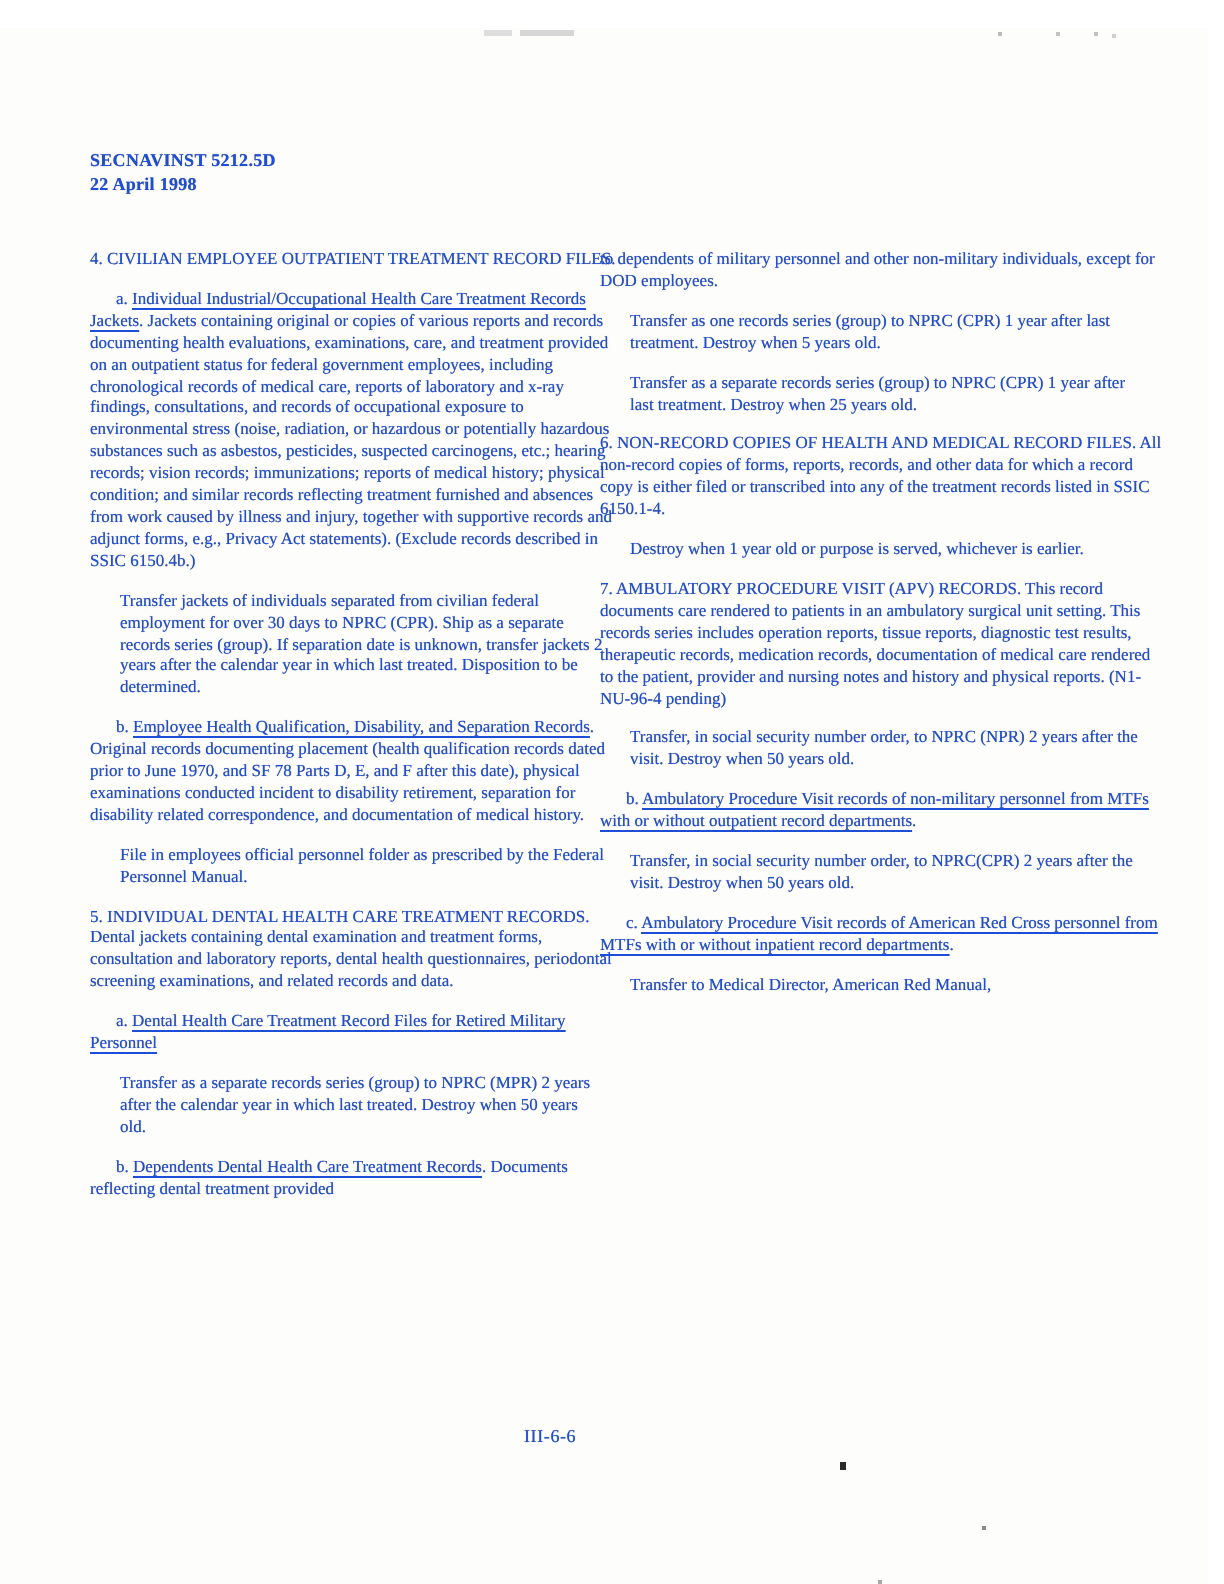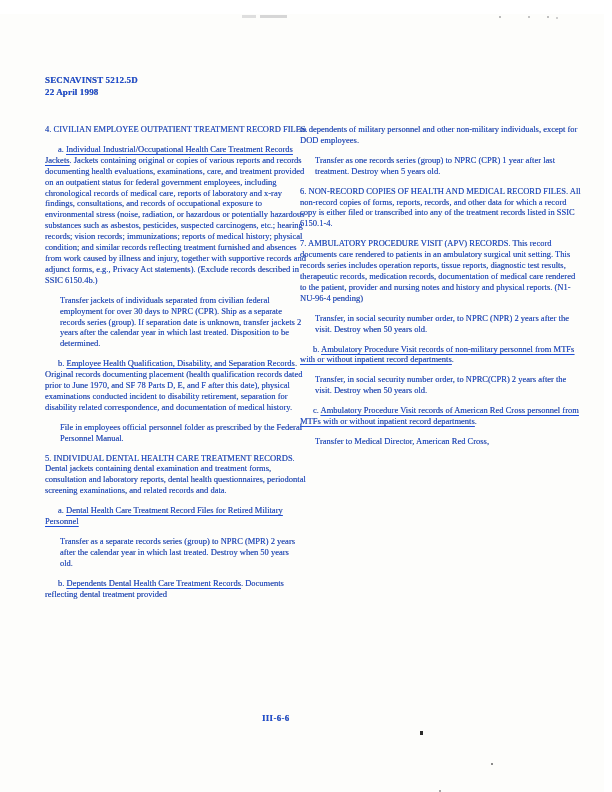--- a/index.html
+++ b/index.html
@@ -18,21 +18,21 @@
   }
   .col { position:absolute; top:110px; }
   .col-left  { left:45px;  width:263px; }
   .col-right { left:300px; width:281px; }
   .block { font-size:8.5px; line-height:10.9px; margin-bottom:9px; text-align:left; }
   .block.fli { text-indent:13px; }
   .block.indent { margin-left:15px; margin-right:5px; }
   .u { text-decoration:underline; text-underline-offset:1.5px; }
   .footer {
     position:absolute; left:262px; top:699px;
-    font-size:9px; font-weight:bold; letter-spacing:0.3px;
+    font-size:9px; font-weight:normal; letter-spacing:0.3px;
   }
   .speck { position:absolute; }
 </style>
 </head>
 <body>
 
 <div class="page">
 
   <div class="header">
     <div>SECNAVINST 5212.5D</div>
@@ -47,27 +47,29 @@
       <div class="block indent"><span>File in employees official personnel folder as prescribed by the Federal Personnel Manual.</span></div>
       <div class="block para"><span>5.  INDIVIDUAL DENTAL HEALTH CARE TREATMENT RECORDS.  Dental jackets containing dental examination and treatment forms, consultation and laboratory reports, dental health questionnaires, periodontal screening examinations, and related records and data.</span></div>
       <div class="block para fli"><span>a. </span><span class="u">Dental Health Care Treatment Record Files for Retired Military Personnel</span></div>
       <div class="block indent"><span>Transfer as a separate records series (group) to NPRC (MPR) 2 years after the calendar year in which last treated. Destroy when 50 years old.</span></div>
       <div class="block para fli"><span>b. </span><span class="u">Dependents Dental Health Care Treatment Records</span><span>. Documents reflecting dental treatment provided</span></div>
     </div>
 
   <div class="col col-right">
       <div class="block para"><span>to dependents of military personnel and other non-military individuals, except for DOD employees.</span></div>
       <div class="block indent"><span>Transfer as one records series (group) to NPRC (CPR) 1 year after last treatment. Destroy when 5 years old.</span></div>
+      <div class="block indent"><span>Transfer as a separate records series (group) to NPRC (CPR) 1 year after last treatment. Destroy when 25 years old.</span></div>
       <div class="block para"><span>6.  NON-RECORD COPIES OF HEALTH AND MEDICAL RECORD FILES.  All non-record copies of forms, reports, records, and other data for which a record copy is either filed or transcribed into any of the treatment records listed in SSIC 6150.1-4.</span></div>
+      <div class="block indent"><span>Destroy when 1 year old or purpose is served, whichever is earlier.</span></div>
       <div class="block para"><span>7.  AMBULATORY PROCEDURE VISIT (APV) RECORDS.  This record documents care rendered to patients in an ambulatory surgical unit setting.  This records series includes operation reports, tissue reports, diagnostic test results, therapeutic records, medication records, documentation of medical care rendered to the patient, provider and nursing notes and history and physical reports.  (N1-NU-96-4 pending)</span></div>
       <div class="block indent"><span>Transfer, in social security number order, to NPRC (NPR) 2 years after the visit.  Destroy when 50 years old.</span></div>
-      <div class="block para fli"><span>b. </span><span class="u">Ambulatory Procedure Visit records of non-military personnel from MTFs with or without inpatient record departments</span><span>.</span></div>
+      <div class="block para fli"><span>b. </span><span class="u">Ambulatory Procedure Visit records of non-military personnel from MTFs with or without outpatient record departments</span><span>.</span></div>
       <div class="block indent"><span>Transfer, in social security number order, to NPRC(CPR) 2 years after the visit.  Destroy when 50 years old.</span></div>
       <div class="block para fli"><span>c. </span><span class="u">Ambulatory Procedure Visit records of American Red Cross personnel from MTFs with or without inpatient record departments</span><span>.</span></div>
-      <div class="block indent"><span>Transfer to Medical Director, American Red Cross,</span></div>
+      <div class="block indent"><span>Transfer to Medical Director, American Red Manual,</span></div>
     </div>
 
   <div class="footer">III-6-6</div>
 
   <div class="speck" style="left:242px;top:1px;width:14px;height:3px;background:#dedede;"></div>
   <div class="speck" style="left:260px;top:1px;width:27px;height:3px;background:#d6d6d6;"></div>
   <div class="speck" style="left:499px;top:2px;width:2px;height:2px;background:#bbb;"></div>
   <div class="speck" style="left:528px;top:2px;width:2px;height:2px;background:#c4c4c4;"></div>
   <div class="speck" style="left:547px;top:2px;width:2px;height:2px;background:#c0c0c0;"></div>
   <div class="speck" style="left:556px;top:3px;width:2px;height:2px;background:#cfcfcf;"></div>

